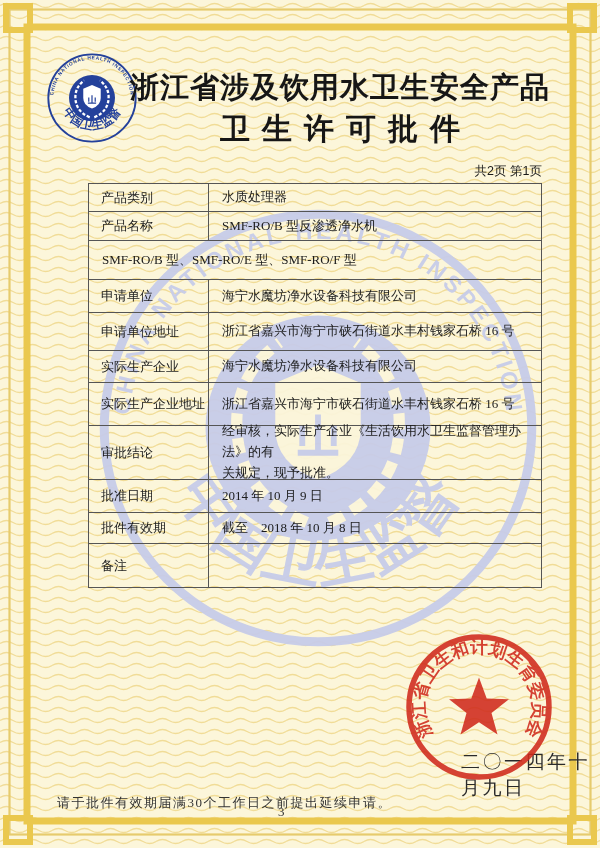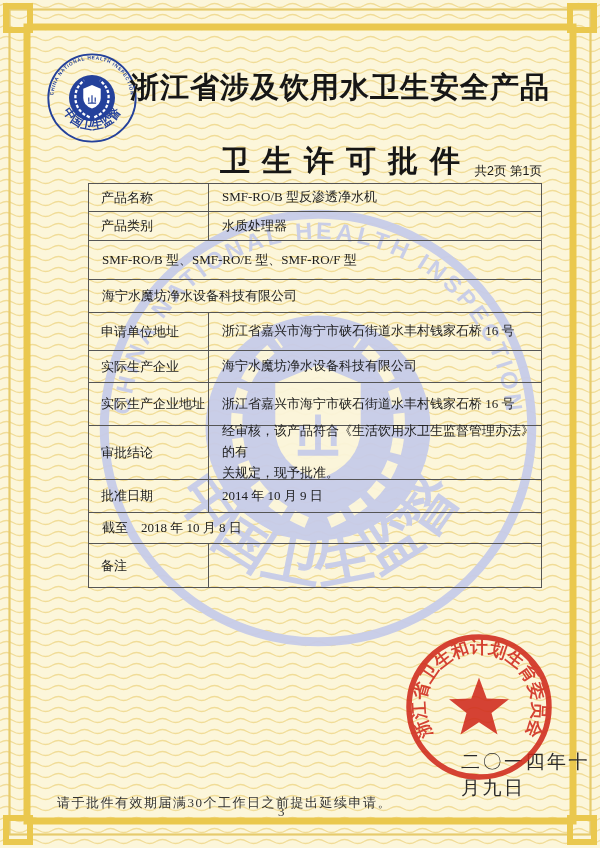--- a/index.html
+++ b/index.html
@@ -8,21 +8,21 @@
   .layer{position:absolute;left:0;top:0;}
   svg text{font-family:"Liberation Sans",sans-serif;}
 
   
   .logo{position:absolute;left:46px;top:52px;width:92px;height:92px;color:#24419b;--ebg:#ffffff;z-index:2;}
   .title1{position:absolute;left:110px;top:68px;width:460px;text-align:center;
           font-family:"Liberation Sans",sans-serif;font-weight:bold;font-size:29px;
           letter-spacing:1px;color:#161616;z-index:2;}
   .title2{position:absolute;left:110px;top:109px;width:460px;text-align:center;
           font-family:"Liberation Sans",sans-serif;font-weight:bold;font-size:30px;
-          letter-spacing:12px;text-indent:12px;color:#161616;z-index:2;margin-top:32px;}
+          letter-spacing:12px;text-indent:12px;color:#161616;z-index:2;}
   .pageind{position:absolute;right:58px;top:163px;font-family:"Liberation Sans",sans-serif;
            font-weight:normal;font-size:12.5px;color:#1a1a1a;z-index:2;}
 
   
   .watermark{position:absolute;left:93px;top:203px;width:450px;height:450px;
              color:#c7cce9;--ebg:#fbf5da;opacity:.95;z-index:1;}
 
   
   .cert-table{position:absolute;left:88px;top:183px;width:454px;border:1px solid #555;
               box-sizing:border-box;z-index:2;color:#1c1c1c;}
@@ -95,55 +95,57 @@
   <div class="title1">浙江省涉及饮用水卫生安全产品</div>
   <div class="title2">卫生许可批件</div>
   <div class="pageind">共2页 第1页</div>
 
   <svg class="watermark" viewBox="0 0 200 200">
     <use href="#emblem"></use>
   </svg>
 
   <div class="cert-table">
     <div class="trow">
+      <div class="cell-label">产品类别</div>
+      <div class="cell-value">水质处理器</div>
+    </div>
+    <div class="trow">
       <div class="cell-label">产品名称</div>
       <div class="cell-value">SMF-RO/B 型反渗透净水机</div>
-    </div>
-    <div class="trow">
-      <div class="cell-label">产品类别</div>
-      <div class="cell-value">水质处理器</div>
     </div>
     <div class="trow">
       <div class="cell-value">SMF-RO/B 型、SMF-RO/E 型、SMF-RO/F 型</div>
     </div>
     <div class="trow">
+      <div class="cell-label">申请单位</div>
       <div class="cell-value">海宁水魔坊净水设备科技有限公司</div>
     </div>
     <div class="trow">
       <div class="cell-label">申请单位地址</div>
       <div class="cell-value">浙江省嘉兴市海宁市硖石街道水丰村钱家石桥 16 号</div>
     </div>
     <div class="trow">
       <div class="cell-label">实际生产企业</div>
       <div class="cell-value">海宁水魔坊净水设备科技有限公司</div>
     </div>
     <div class="trow">
       <div class="cell-label">实际生产企业地址</div>
       <div class="cell-value">浙江省嘉兴市海宁市硖石街道水丰村钱家石桥 16 号</div>
     </div>
     <div class="trow">
       <div class="cell-label">审批结论</div>
-      <div class="cell-value">经审核，该产品符合《生活饮用水卫生监督管理办法》的有
+      <div class="cell-value">经审核，实际生产企业《生活饮用水卫生监督管理办法》的有
 关规定，现予批准。</div>
     </div>
     <div class="trow">
       <div class="cell-label">批准日期</div>
       <div class="cell-value">2014 年 10 月 9 日</div>
     </div>
     <div class="trow">
+      <div class="cell-label">批件有效期</div>
       <div class="cell-value">截至　2018 年 10 月 8 日</div>
     </div>
     <div class="trow">
       <div class="cell-label">备注</div>
       <div class="cell-value"></div>
     </div>
   </div>
 
   <svg class="seal" viewBox="0 0 170 170">
     <defs>

